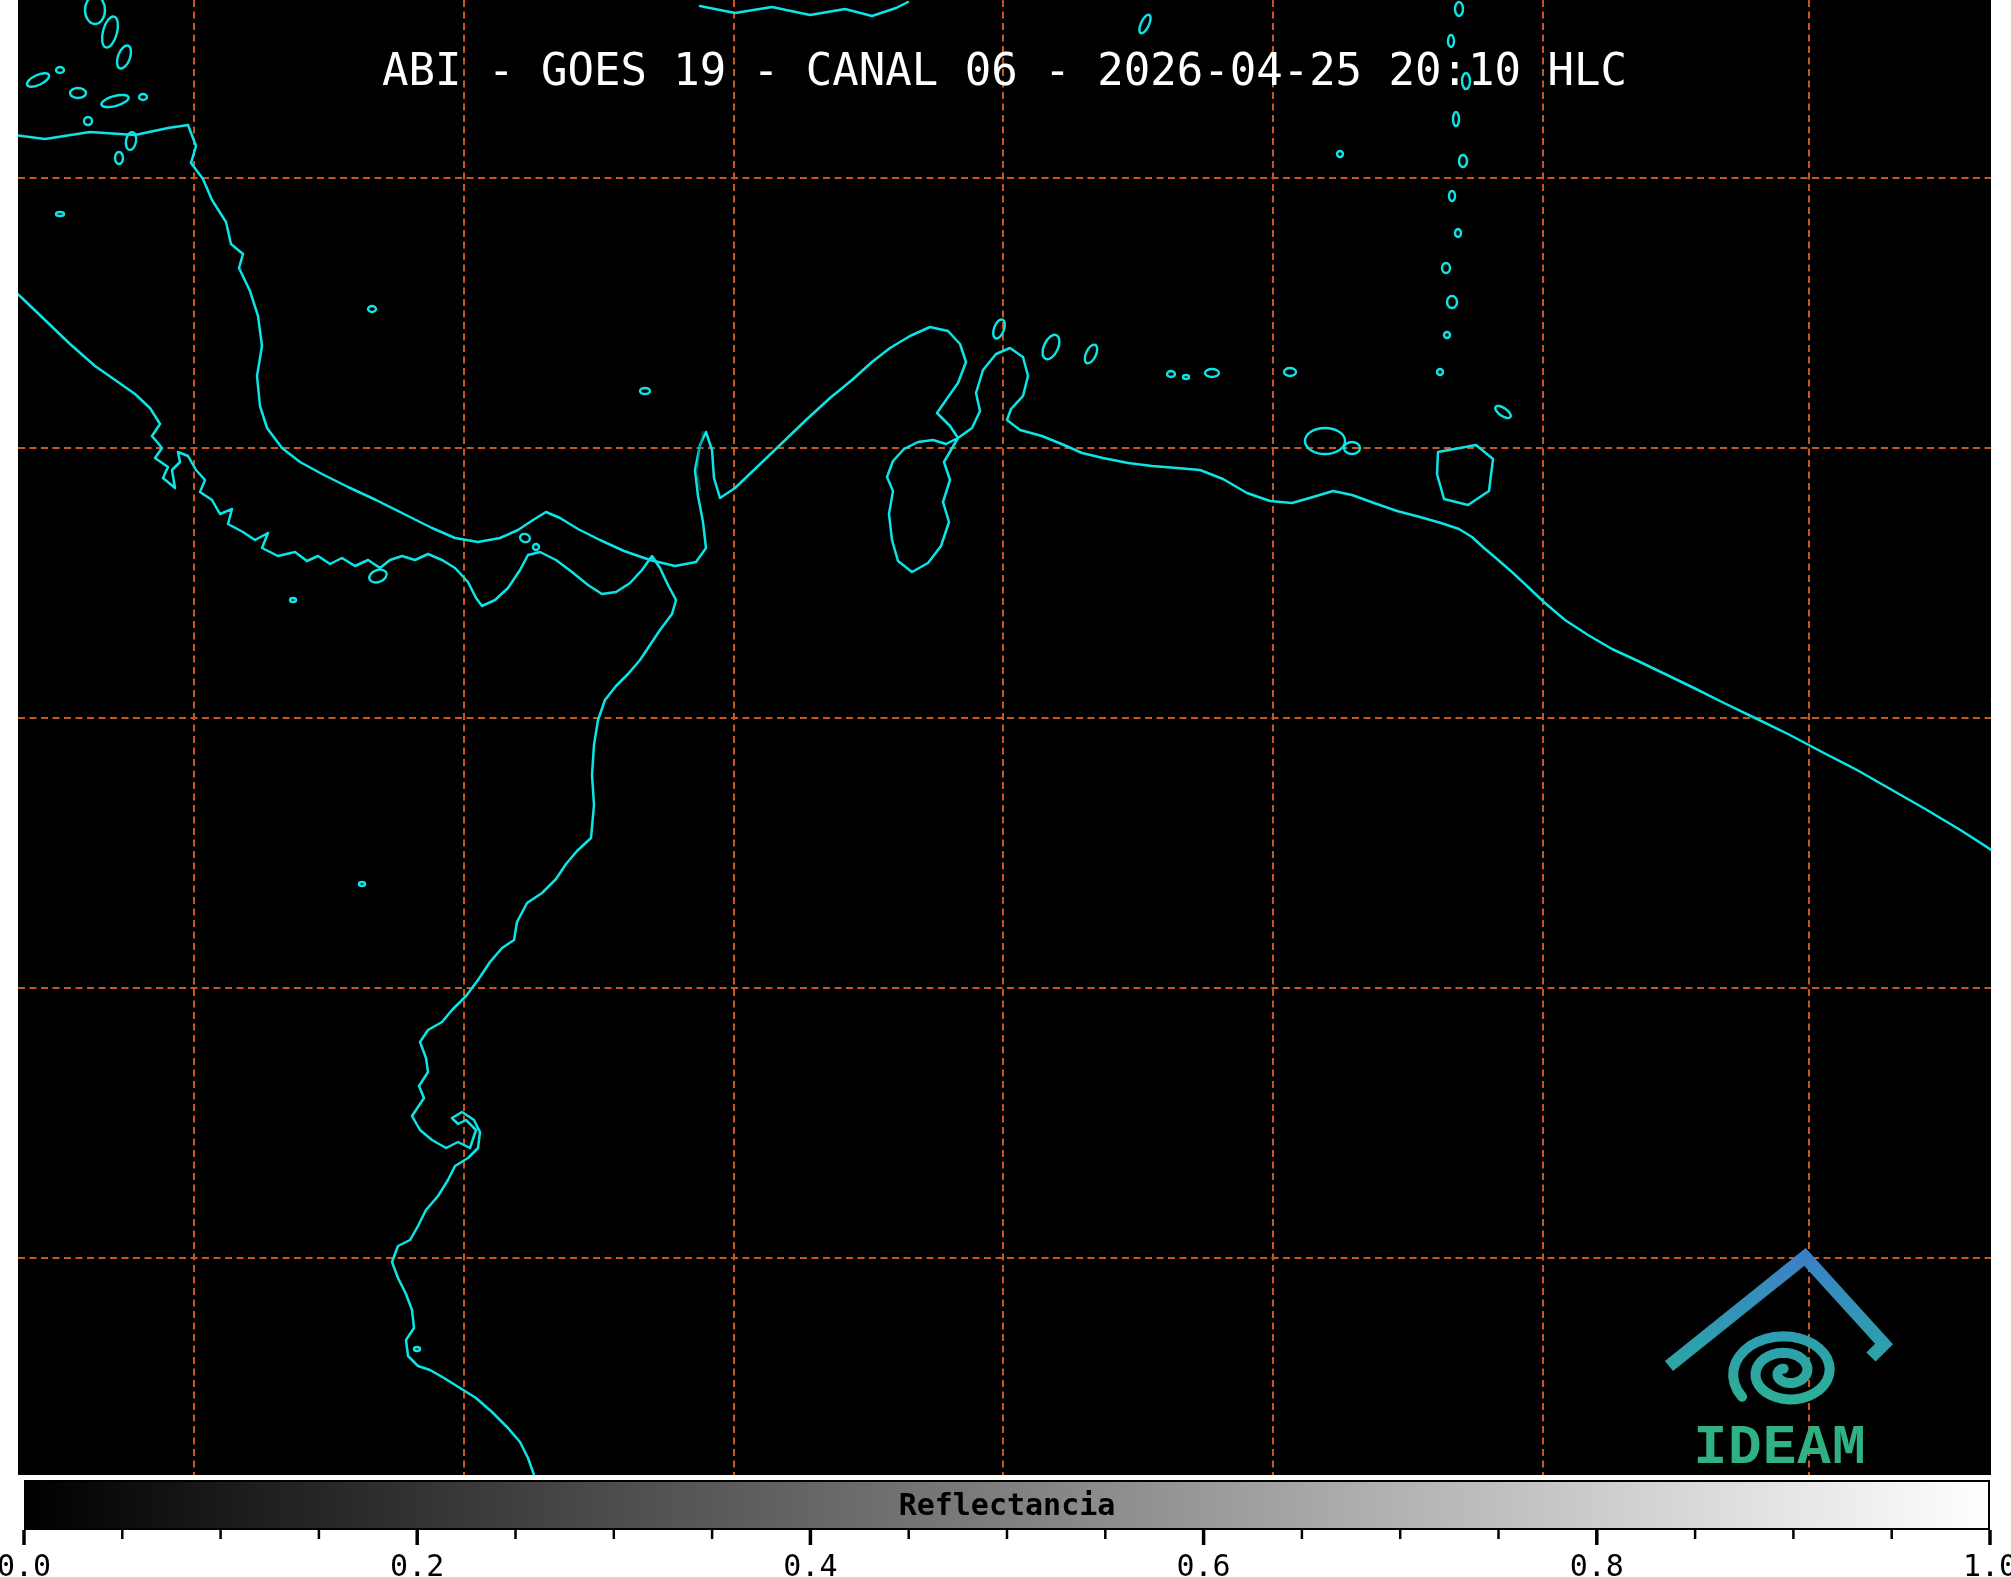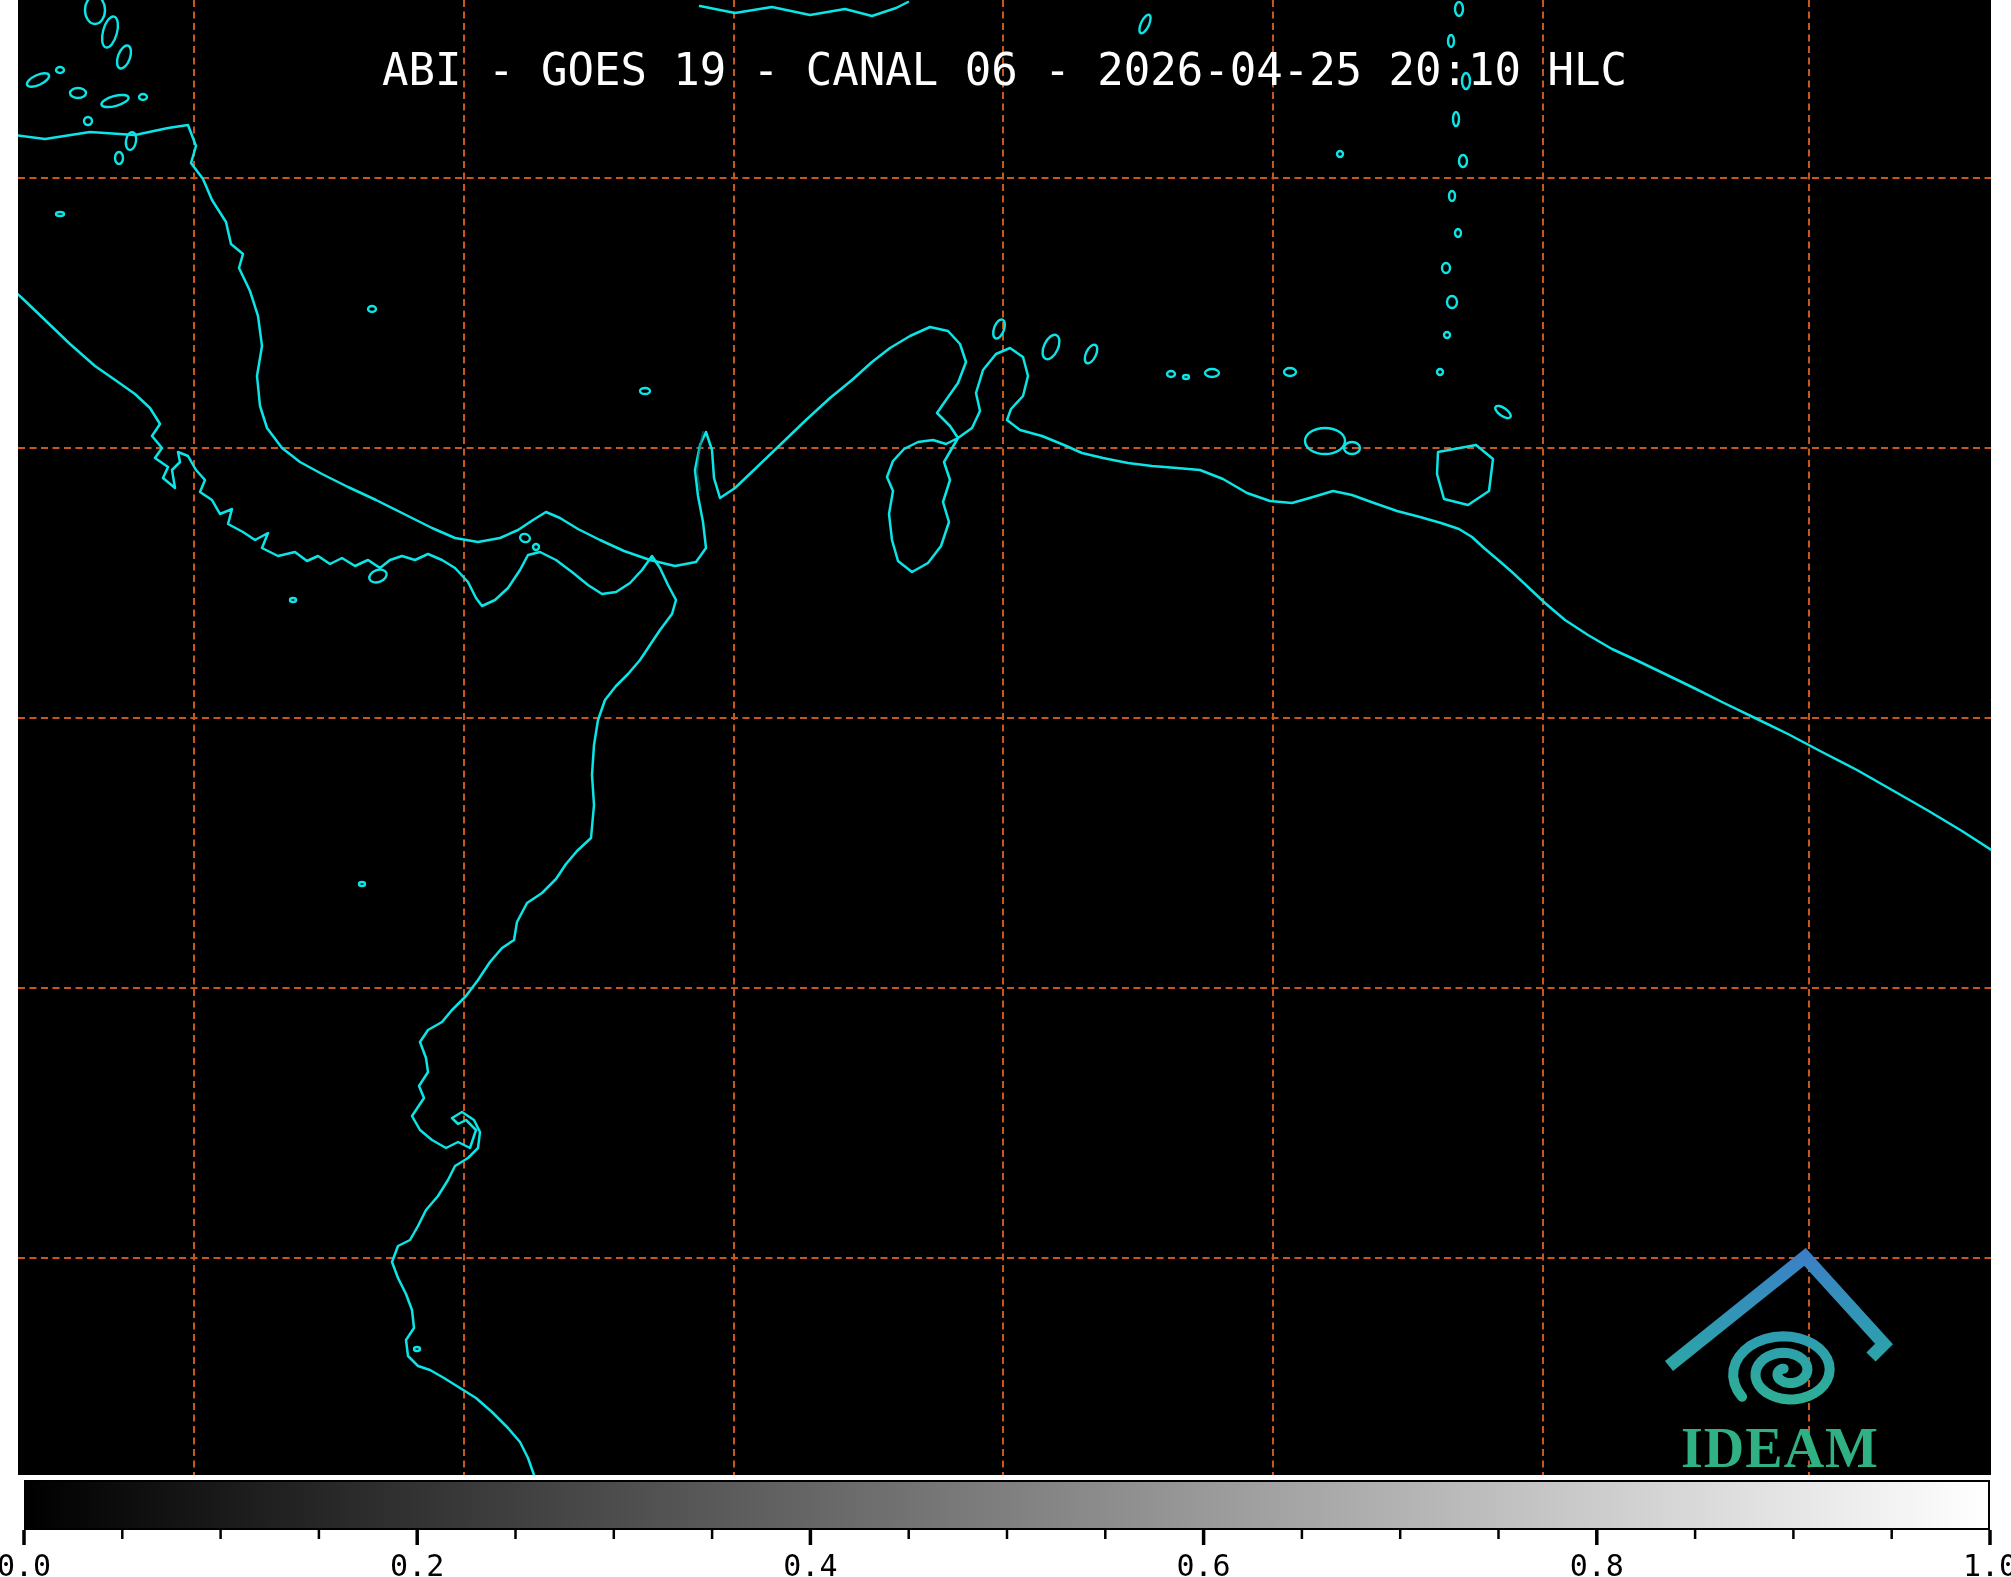--- a/index.html
+++ b/index.html
@@ -22,21 +22,21 @@
     position:absolute;left:24px;top:1487px;width:1966px;text-align:center;
     color:#000;font-size:30px;font-weight:bold;
   }
   #cbar-axis{position:absolute;left:0;top:0;}
   .ticklabel{
     position:absolute;top:1548px;transform:translateX(-50%);
     color:#000;font-size:30px;
   }
   #ideam-text{
     position:absolute;left:1668px;top:1416px;width:224px;text-align:center;
-    font-family:Liberation Serif, serif;font-weight:bold;
+    font-family:Liberation Mono, monospace;font-weight:bold;
     font-size:56px;letter-spacing:1px;
   }
 </style>
 </head>
 <body>
 
 <div id="figure">
 
   <div id="map-wrap">
     <svg id="map-svg" width="1973" height="1475" viewBox="18 0 1973 1475">
@@ -117,20 +117,21 @@
           </linearGradient>
         </defs>
         <polyline points="1669,1366 1805,1257 1884,1344 1871,1357" fill="none" stroke="url(#logoGrad)" stroke-width="13" stroke-linejoin="miter"></polyline>
         <path id="logo-spiral" fill="none" stroke="url(#logoGrad)" stroke-width="10" stroke-linecap="round" d="M1742.1,1396.8 L1737.5,1390.4 L1734.5,1383.5 L1733.2,1376.5 L1733.6,1369.4 L1735.7,1362.6 L1739.3,1356.3 L1744.3,1350.6 L1750.5,1345.7 L1757.7,1341.7 L1765.6,1338.8 L1774.0,1337.0 L1782.6,1336.3 L1791.1,1336.7 L1799.2,1338.3 L1806.8,1340.8 L1813.5,1344.2 L1819.2,1348.5 L1823.8,1353.3 L1827.1,1358.5 L1829.1,1364.1 L1829.7,1369.7 L1828.9,1375.3 L1826.9,1380.5 L1823.7,1385.4 L1819.4,1389.7 L1814.3,1393.3 L1808.5,1396.1 L1802.1,1398.1 L1795.6,1399.2 L1788.9,1399.4 L1782.5,1398.8 L1776.4,1397.3 L1770.8,1395.1 L1766.0,1392.3 L1761.9,1388.9 L1758.8,1385.2 L1756.7,1381.1 L1755.6,1376.9 L1755.6,1372.8 L1756.5,1368.7 L1758.4,1365.0 L1761.0,1361.6 L1764.4,1358.6 L1768.3,1356.3 L1772.7,1354.5 L1777.3,1353.3 L1782.0,1352.8 L1786.7,1352.9 L1791.1,1353.7 L1795.2,1354.9 L1798.8,1356.6 L1801.9,1358.8 L1804.3,1361.2 L1806.0,1363.9 L1807.1,1366.6 L1807.4,1369.4 L1807.1,1372.1 L1806.1,1374.6 L1804.6,1376.9 L1802.6,1378.9 L1800.3,1380.5 L1797.7,1381.7 L1794.9,1382.6 L1792.0,1383.0 L1789.3,1383.0 L1786.6,1382.7 L1784.2,1382.0 L1782.1,1381.0 L1780.4,1379.9 L1779.0,1378.5 L1778.1,1377.1 L1777.6,1375.7 L1777.5,1374.2 L1777.7,1372.9 L1778.3,1371.7 L1779.1,1370.7 L1780.1,1369.8 L1781.2,1369.2 L1782.5,1368.8 L1783.6,1368.7"></path>
       </g>
     </svg>
     <div id="map-title" style="color: rgb(255, 255, 255);">ABI - GOES 19 - CANAL 06 - 2026-04-25 20:10 HLC</div>
   </div>
 
   <div id="colorbar"></div>
+  <div id="colorbar-label">Reflectancia</div>
   <svg id="cbar-axis" width="2011" height="1577">
       <line x1="24" x2="24" y1="1530" y2="1545" stroke="#000" stroke-width="3.5"></line>
       <line x1="122.30000000000001" x2="122.30000000000001" y1="1530" y2="1539" stroke="#000" stroke-width="2.5"></line>
       <line x1="220.60000000000002" x2="220.60000000000002" y1="1530" y2="1539" stroke="#000" stroke-width="2.5"></line>
       <line x1="318.90000000000003" x2="318.90000000000003" y1="1530" y2="1539" stroke="#000" stroke-width="2.5"></line>
       <line x1="417.20000000000005" x2="417.20000000000005" y1="1530" y2="1545" stroke="#000" stroke-width="3.5"></line>
       <line x1="515.5" x2="515.5" y1="1530" y2="1539" stroke="#000" stroke-width="2.5"></line>
       <line x1="613.8000000000001" x2="613.8000000000001" y1="1530" y2="1539" stroke="#000" stroke-width="2.5"></line>
       <line x1="712.1" x2="712.1" y1="1530" y2="1539" stroke="#000" stroke-width="2.5"></line>
       <line x1="810.4000000000001" x2="810.4000000000001" y1="1530" y2="1545" stroke="#000" stroke-width="3.5"></line>

